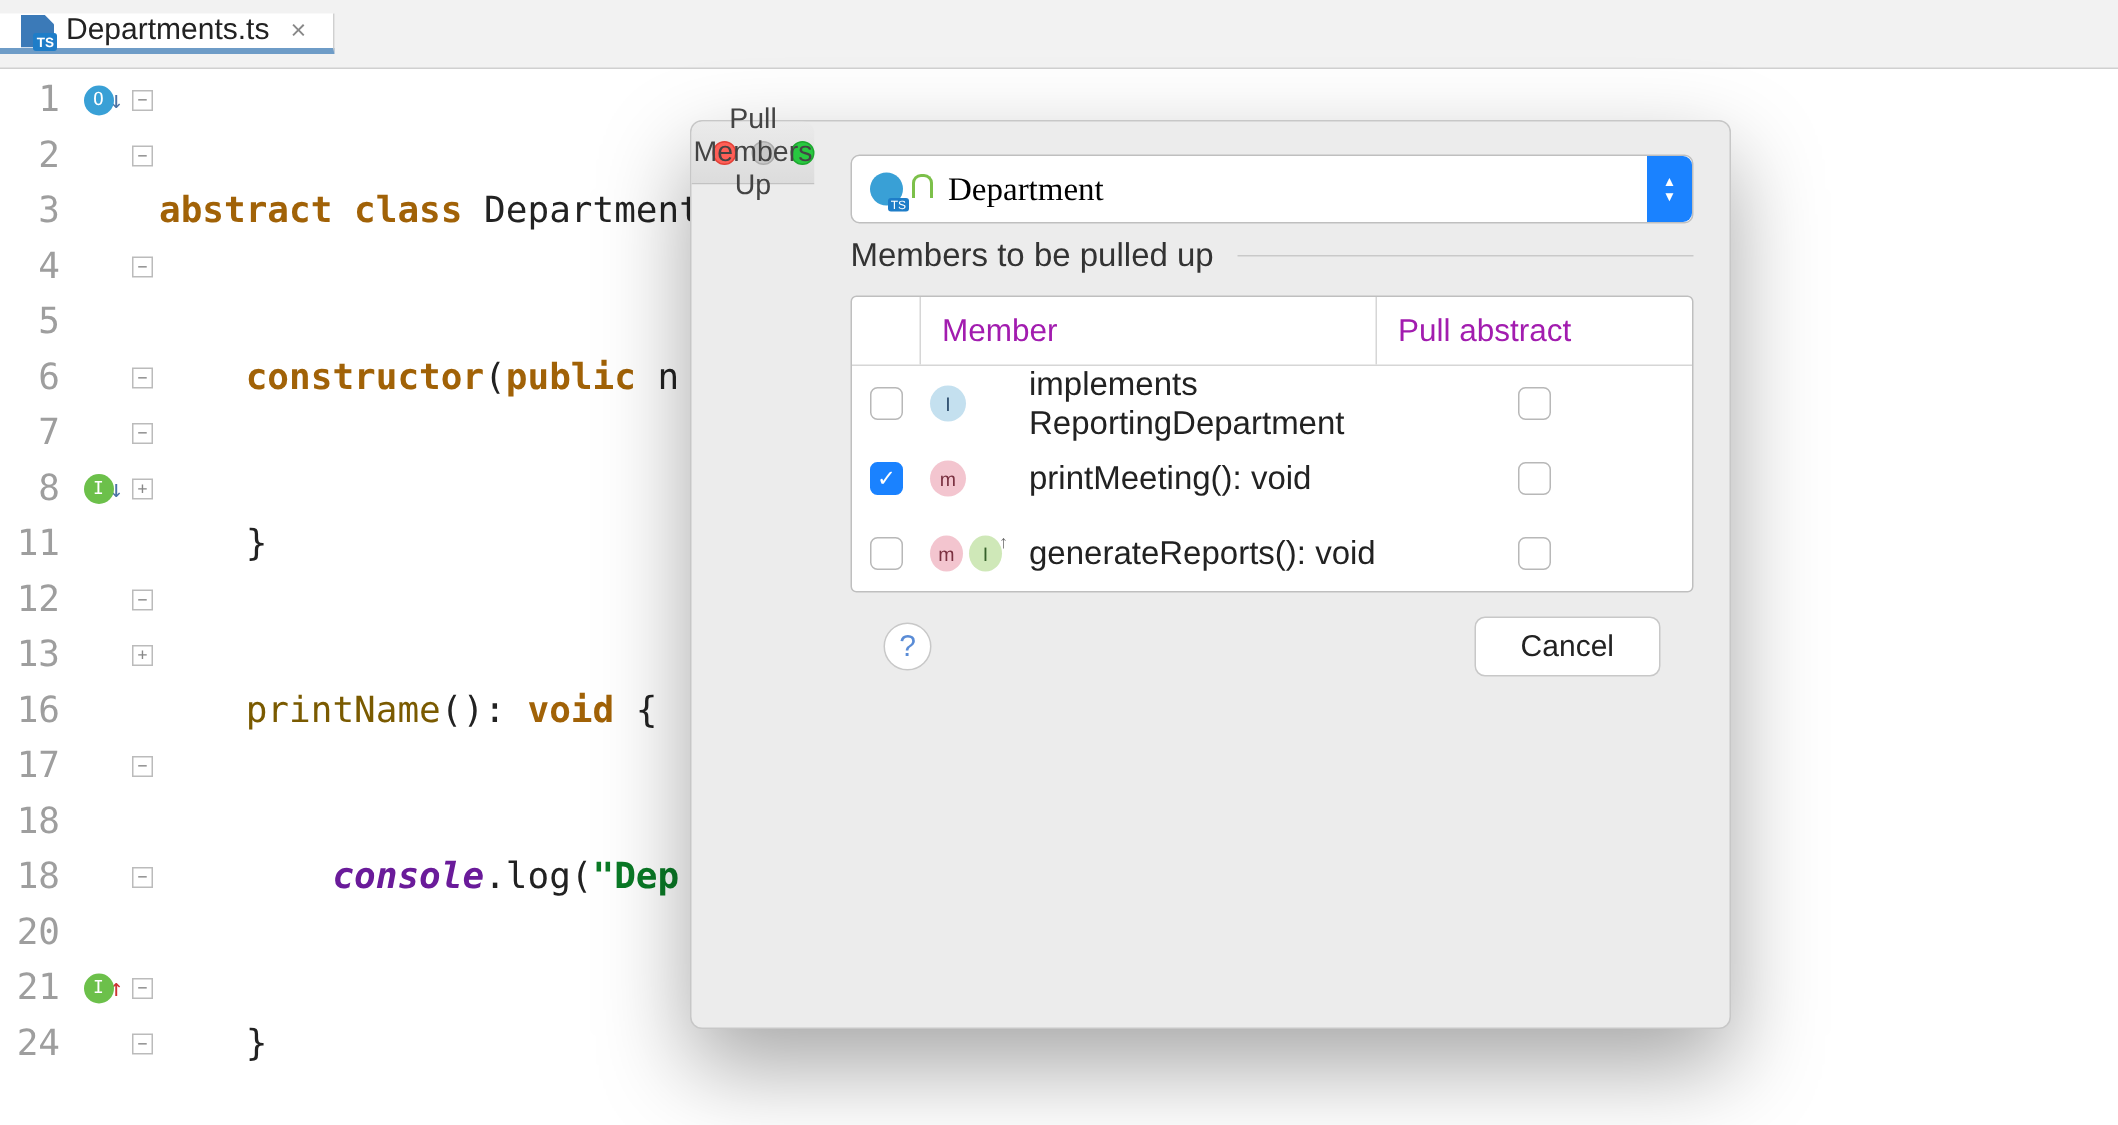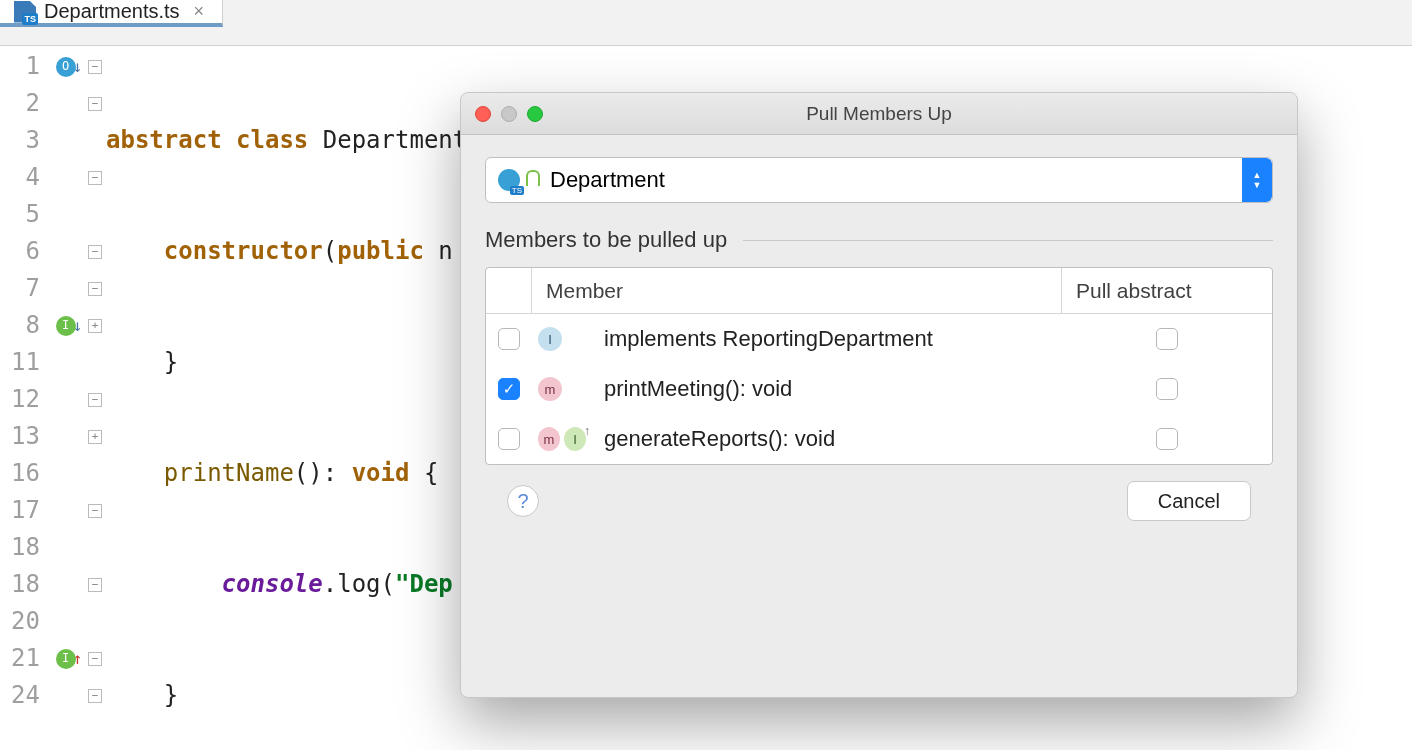--- a/index.html
+++ b/index.html
@@ -1,19 +1,19 @@
 <!DOCTYPE html>
 <html><head>
 <meta charset="utf-8">
 <style>
   * { box-sizing: border-box; margin: 0; padding: 0; }
   html, body { width: 1412px; height: 750px; font-family: -apple-system, "Helvetica Neue", Arial, sans-serif; background:#fff; overflow:hidden; }
 
   
-  .tabbar { height:46px; background:#f2f2f2; border-bottom:1px solid #d0d0d0; display:flex; align-items:flex-start; }
+  .tabbar { height:46px; background:#f2f2f2; border-bottom:1px solid #d0d0d0; display:flex; align-items:center; }
   .tab { display:flex; align-items:center; padding:0 18px 0 14px; background:#fff; border-right:1px solid #d0d0d0; border-bottom:4px solid #6e9cc7; gap:8px; font-size:20px; color:#222; position:relative;}
   .tab .fileicon { width:22px; height:22px; position:relative; }
   .tab .fileicon::before { content:""; position:absolute; inset:0; background:#3b7ab8; clip-path: polygon(0 0, 70% 0, 100% 30%, 100% 100%, 0 100%);}   
   .tab .fileicon::after { content:"TS"; position:absolute; right:-2px; bottom:-2px; background:#1e7dc8; color:#fff; font-size:9px; padding:1px 2px; border-radius:2px; font-weight:bold;}
   .tab .close { color:#888; font-size:18px; margin-left:6px; }
 
   
   .editor { position:absolute; top:46px; left:0; right:0; bottom:0; display:flex; font-family: Menlo, Consolas, monospace; font-size:24px; line-height:37px; }
   .gutter { width:50px; text-align:right; color:#9e9e9e; padding-right:10px; padding-top:2px; user-select:none;}
   .gutter div { height:37px; }
@@ -32,50 +32,50 @@
 
   
   .circ { width:20px; height:20px; border-radius:50%; display:inline-flex; align-items:center; justify-content:center; font-size:12px; color:#fff; position:relative;}
   .circ.blue { background:#39a0d6; }
   .circ.green { background:#6cc04a; }
   .arr { font-size:16px; color:#4a72a5; margin-left:-3px;}
   .arr.up { color:#c33;}
 
   
   .dialog {
-    position:absolute; left:460px; top:92px; width:838px; height:606px;
+    position:absolute; left:460px; top:80px; width:694px; height:606px;
     background:#ececec; border:1px solid #c7c7c7; border-radius:8px;
     box-shadow: 0 25px 60px rgba(0,0,0,.35);
-    display:flex; flex-direction:column;
+    display:flex; flex-direction:row;
   }
   .titlebar { height:42px; display:flex; align-items:center; position:relative; border-top-left-radius:8px; border-top-right-radius:8px;
     background:linear-gradient(#ebebeb,#dcdcdc); border-bottom:1px solid #c2c2c2;}
   .traffic { display:flex; gap:10px; margin-left:14px;}
   .traffic span { width:16px; height:16px; border-radius:50%; display:inline-block;}
   .tl-red { background:#ff5f57; border:1px solid #e24238;}
   .tl-yel { background:#c8c8c8; border:1px solid #aeaeae;}
   .tl-grn { background:#28c840; border:1px solid #1da82f;}
   .titlebar .title { position:absolute; left:0; right:0; text-align:center; font-size:19px; color:#444;}
   .body { padding:22px 24px 0 24px; flex:1; display:flex; flex-direction:column;}
   .subtitle { font-size:22px; color:#333; margin-bottom:16px;}
   .combo { height:46px; background:#fff; border:1px solid #bfbfbf; border-radius:6px; display:flex; align-items:center; padding:0 0 0 12px; position:relative;}
-  .combo .lbl { font-size:22px; margin-left:10px; }
+  .combo .lbl { font-size:22px; margin-left:10px;font-family:Liberation Serif, serif; }
   .combo .spin { position:absolute; right:0; top:0; bottom:0; width:30px; background:#1a82ff; border-top-right-radius:6px; border-bottom-right-radius:6px; display:flex; flex-direction:column; align-items:center; justify-content:center; color:#fff; font-size:12px;}
   .combo .spin::before { content:"▲"; font-size:9px;}
   .combo .spin::after  { content:"▼"; font-size:9px;}
   .smallicon { width:22px; height:22px; border-radius:50%; background:#39a0d6; position:relative; display:inline-block;}
   .smallicon::after{ content:"TS"; position:absolute; right:-4px; bottom:-4px; background:#1e7dc8; color:#fff; font-size:8px; padding:0 2px; border-radius:2px;}
   .lock { width:14px; height:16px; border:2px solid #7cc04a; border-bottom:none; border-radius:6px 6px 0 0; margin-left:6px; position:relative; top:-2px;}
   
-  .section { margin-top:24px; display:flex; align-items:center; gap:16px;text-align:center;}
+  .section { margin-top:8px; display:flex; align-items:center; gap:16px;text-align:center;}
   .section .seclabel { font-size:22px; color:#333;}
   .section .line { flex:1; height:1px; background:#c9c9c9;}
 
   .table { margin-top:14px; border:1px solid #bfbfbf; border-radius:4px; background:#fff; flex:0 0 auto;}
-  .thead { display:flex; height:46px; align-items:center; border-bottom:1px solid #d6d6d6; font-size:21px; color:#404040;}
+  .thead { display:flex; height:46px; align-items:center; border-bottom:1px solid #d6d6d6; font-size:21px; color:#a21caf;}
   .thead .c1 { width:46px; border-right:1px solid #d6d6d6; height:100%;}
   .thead .c2 { flex:1; padding-left:14px; border-right:1px solid #d6d6d6; height:100%; display:flex; align-items:center;}
   .thead .c3 { width:210px; padding-left:14px;}
   .trow { display:flex; height:50px; align-items:center; font-size:22px; color:#222;}
   .trow .c1 { width:46px; display:flex; align-items:center; justify-content:center;}
   .trow .cicon { width:64px; display:flex; align-items:center; gap:4px; justify-content:flex-start; padding-left:6px;}
   .trow .c2 { flex:1; padding-left:8px;}
   .trow .c3 { width:210px; display:flex; justify-content:center;}
   .chk { width:22px; height:22px; border:1px solid #b8b8b8; border-radius:5px; background:#fff; display:inline-flex; align-items:center; justify-content:center;}
   .chk.on { background:#1a82ff; border-color:#1a82ff; color:#fff; font-size:15px;}

